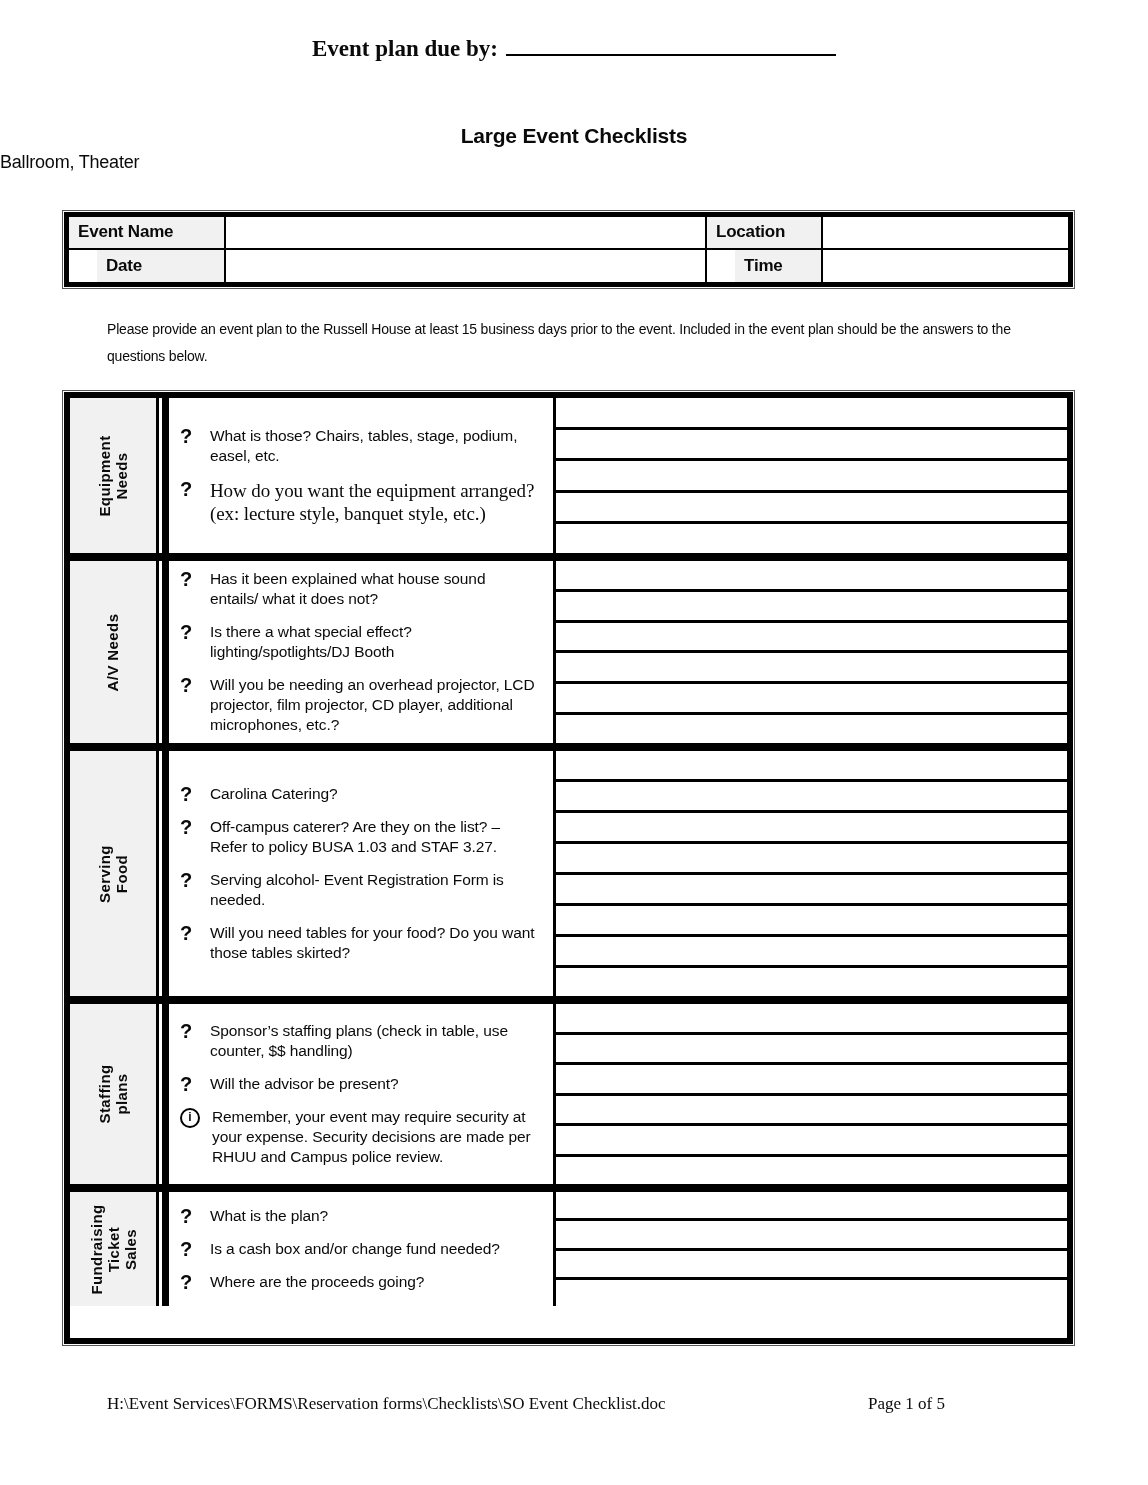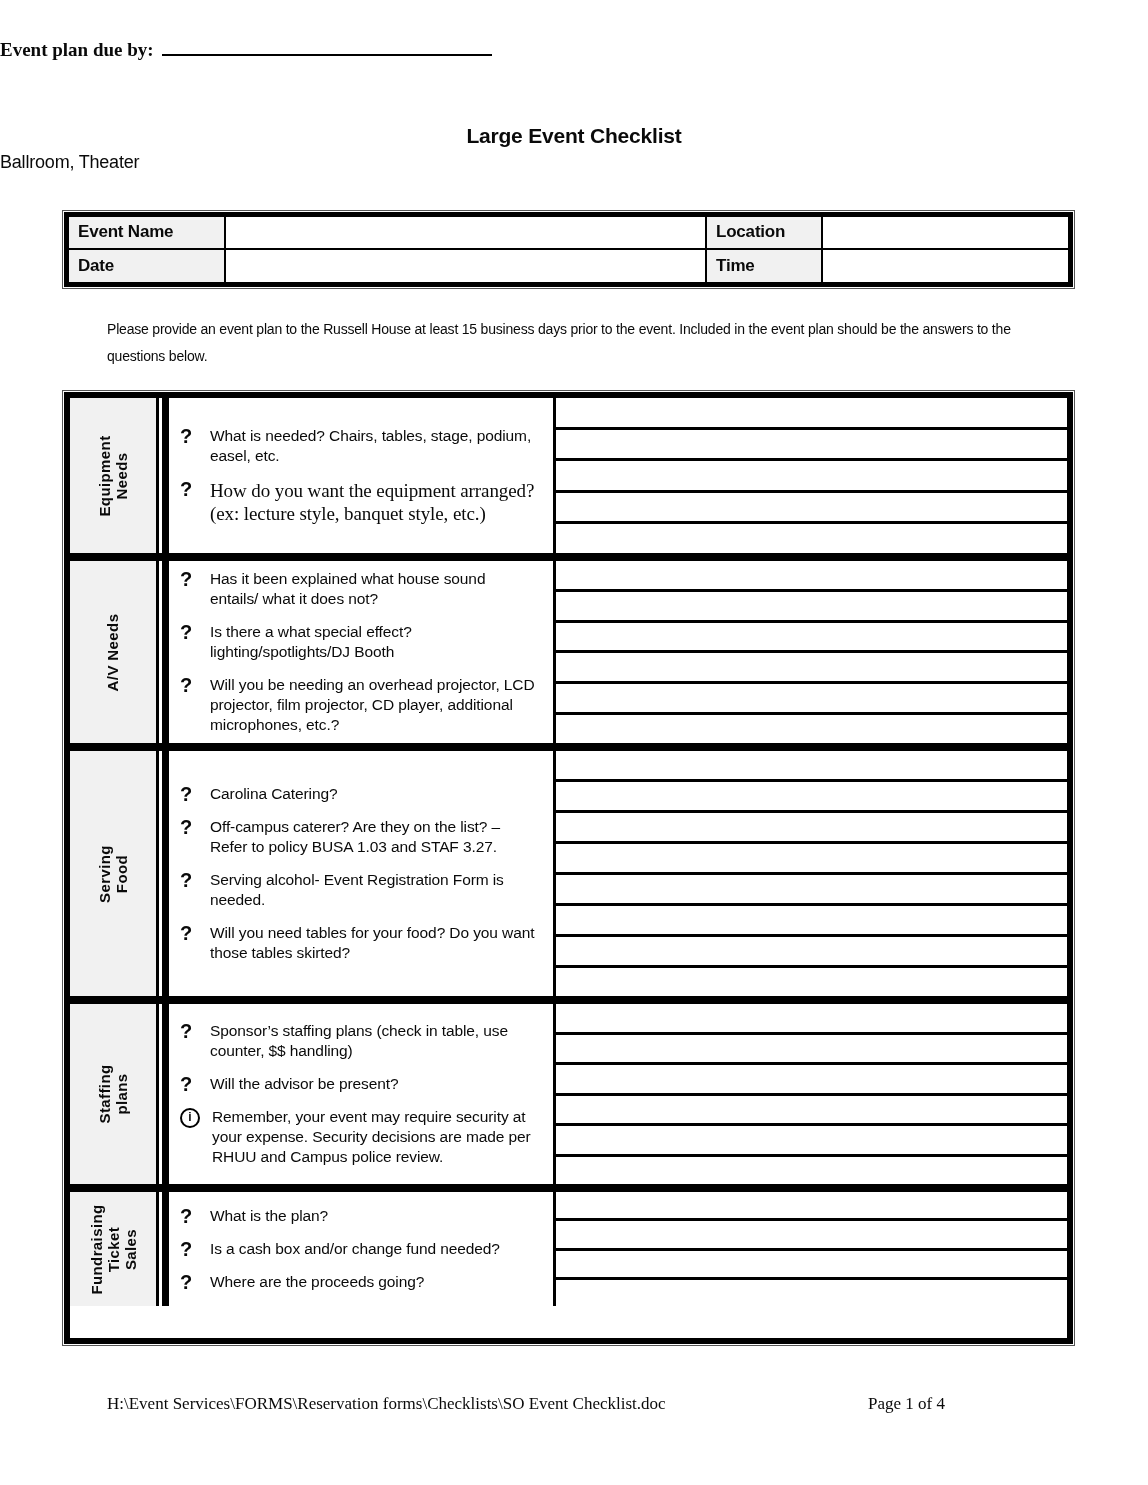--- a/index.html
+++ b/index.html
@@ -1,38 +1,38 @@
 <!DOCTYPE html>
 <html><head>
 <meta charset="utf-8">
 <style>
   html,body{margin:0;padding:0;}
   body{
     width:1148px;height:1485px;position:relative;background:#ffffff;
     font-family:"Liberation Sans",sans-serif;color:#0a0a0a;overflow:hidden;
   }
   
-  .due-row{position:absolute;top:36px;left:0;width:100%;
-    font-family:"Liberation Serif",serif;font-weight:bold;font-size:19px;}
+  .due-row{position:absolute;top:36px;left:0;width:100%;text-align:center;
+    font-family:"Liberation Serif",serif;font-weight:bold;font-size:23px;}
   .due-blank{display:inline-block;width:330px;height:18px;
     border-bottom:2.5px solid #000;margin-left:8px;vertical-align:baseline;}
   .doc-title{position:absolute;top:124px;left:0;width:100%;text-align:center;
     font-weight:bold;font-size:21px;letter-spacing:-0.2px;}
   .doc-subtitle{position:absolute;top:152px;left:0;width:100%;
     font-size:18px;letter-spacing:-0.2px;}
 
   
   .info-table{position:absolute;left:64px;top:212px;width:1009px;height:75px;
     border:5px solid #000;outline:1px solid #555;outline-offset:1px;
     box-sizing:border-box;display:grid;
     grid-template-columns:157px 481px 116px auto;grid-template-rows:1fr 1fr;}
   .info-table .cell{box-sizing:border-box;display:flex;align-items:center;
     padding:0 9px;border-right:2px solid #000;border-bottom:2px solid #000;}
   .info-table .cell.lastcol{border-right:none;}
-  .info-table .cell.lastrow{border-bottom:none;}
+  .info-table .cell.lastrow{border-bottom:none;margin-left:28px;}
   .info-table .lbl{background:#f1f1f1;font-weight:bold;font-size:17px;letter-spacing:-0.2px;}
   .info-table .val{background:#fff;}
 
   
   .intro{position:absolute;left:107px;top:316px;width:945px;
     font-size:14px;line-height:27px;letter-spacing:-0.2px;white-space:pre-line;}
 
   
   .main-table{position:absolute;left:64px;top:392px;width:1009px;height:952px;
     border:6px solid #000;outline:1px solid #555;outline-offset:1px;
@@ -64,21 +64,21 @@
   .footer .path{position:absolute;left:107px;top:0;text-align:center;}
   .footer .pageno{position:absolute;left:868px;top:0;}
 </style>
 </head>
 <body>
 
 <div class="due-row">
   <span>Event plan due by:</span><span class="due-blank"></span>
 </div>
 
-<div class="doc-title">Large Event Checklist</div>
+<div class="doc-title">Large Event Checklists</div>
 <div class="doc-subtitle">Ballroom, Theater</div>
 
 <div class="info-table">
   <div class="cell lbl">Event Name</div>
   <div class="cell val"></div>
   <div class="cell lbl">Location</div>
   <div class="cell val lastcol"></div>
   <div class="cell lbl lastrow">Date</div>
   <div class="cell val lastrow"></div>
   <div class="cell lbl lastrow">Time</div>
@@ -89,21 +89,21 @@
 
 <div class="main-table">
   <div class="section" style="height: 155px;">
     <div class="label-cell">
       <div class="vtext">Equipment Needs</div>
     </div>
     <div class="vdivider"></div>
     <div class="q-cell">
         <div class="item">
           <span class="marker">?</span>
-          <span class="item-text sans">What is needed?  Chairs, tables, stage, podium, easel, etc.</span>
+          <span class="item-text sans">What is those?  Chairs, tables, stage, podium, easel, etc.</span>
         </div>
         <div class="item">
           <span class="marker">?</span>
           <span class="item-text serif">How do you want the equipment arranged? (ex: lecture style, banquet style, etc.)</span>
         </div>
       </div>
     <div class="vline"></div>
     <div class="a-cell">
         <div class="answer-line"></div>
         <div class="answer-line"></div>
@@ -234,14 +234,14 @@
         <div class="answer-line"></div>
         <div class="answer-line"></div>
         <div class="answer-line"></div>
         <div class="answer-line"></div>
       </div>
   </div>
 </div>
 
 <div class="footer">
   <span class="path">H:\Event Services\FORMS\Reservation forms\Checklists\SO Event Checklist.doc</span>
-  <span class="pageno">Page 1 of 4</span>
+  <span class="pageno">Page 1 of 5</span>
 </div>
 
 </body></html>

